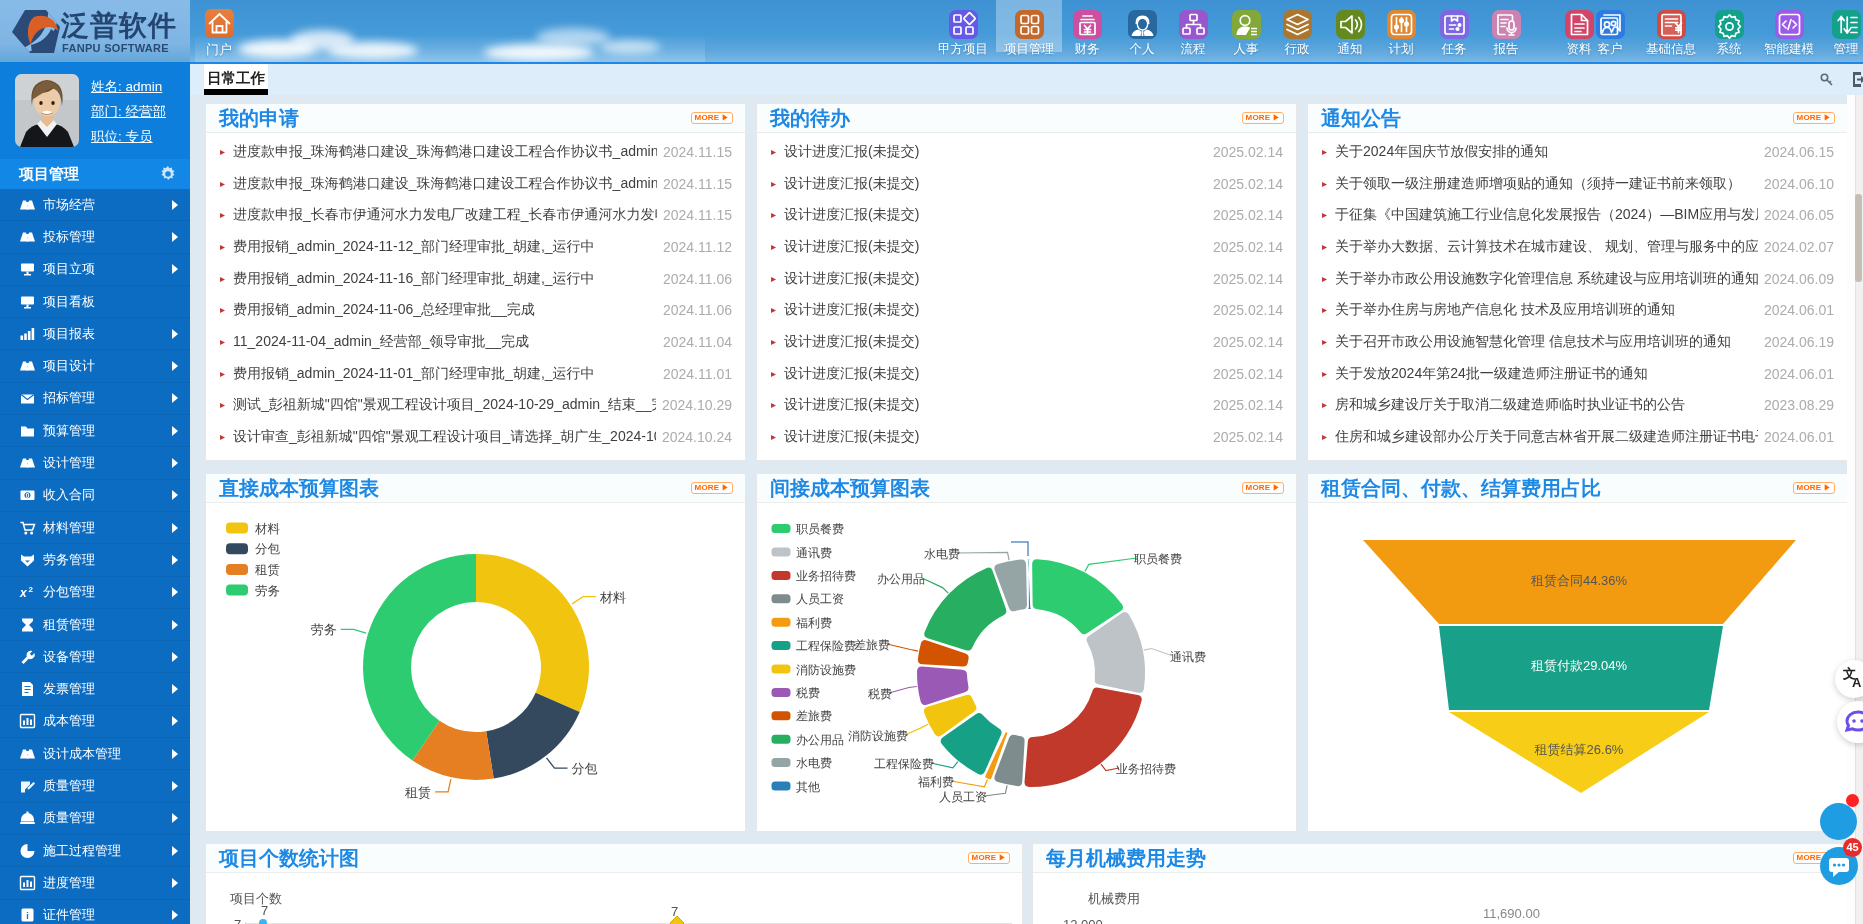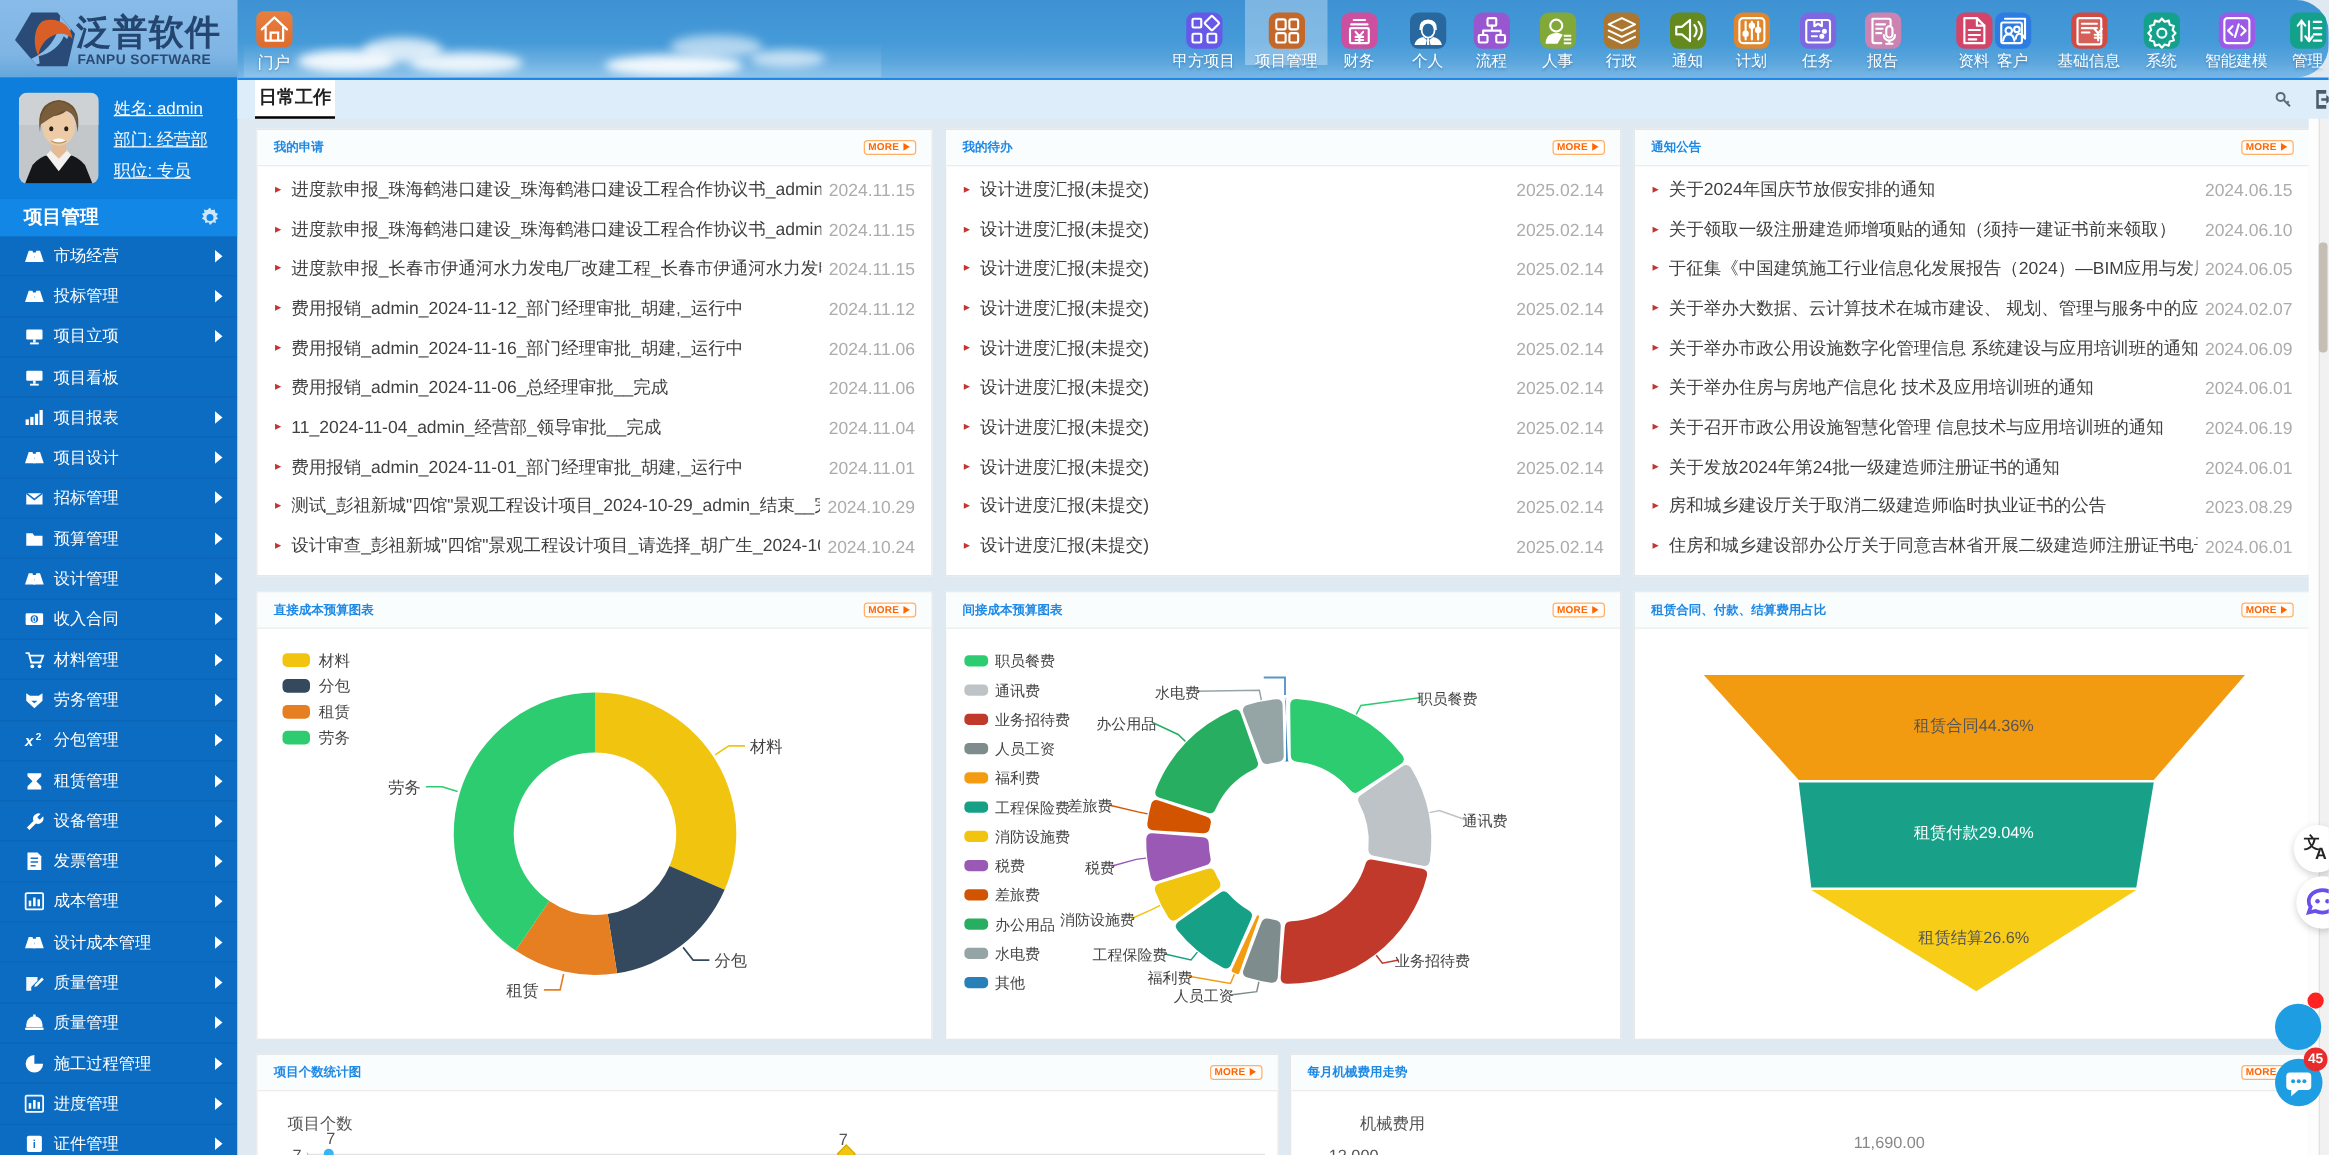--- a/index.html
+++ b/index.html
@@ -2,21 +2,21 @@
 <html lang="zh"><head>
 <meta charset="utf-8">
 <title>dashboard</title>
 <style>
 * { margin:0; padding:0; box-sizing:border-box; }
 html,body { width:1863px; height:924px; overflow:hidden; }
 body { font-family:"Liberation Sans",sans-serif; position:relative; background:#dfe9f2; }
 
 
 .header { position:absolute; left:0; top:0; width:1863px; height:62px;
-  background:linear-gradient(180deg,#3e92d3 0%,#459ad8 55%,#5ba6dd 80%,#79b7e5 100%);border-radius:26px; }
+  background:linear-gradient(180deg,#3e92d3 0%,#459ad8 55%,#5ba6dd 80%,#79b7e5 100%); }
 .logo { position:absolute; left:0; top:0; width:190px; height:62px;
   background:linear-gradient(180deg,#88bbe8 0%,#7fb5e4 70%,#64a7da 100%); }
 .logo svg { position:absolute; left:10px; top:7px; }
 .logoname { position:absolute; left:61px; top:7px; font-size:28px; font-weight:bold; color:#24456f; letter-spacing:1px; }
 .logosub { position:absolute; left:62px; top:42px; font-size:11px; font-weight:bold; color:#2a4a72; letter-spacing:.3px; }
 .cloud { position:absolute; border-radius:50%; background:rgba(255,255,255,.95); filter:blur(4px); }
 .portal { position:absolute; left:199px; top:9px; width:40px; text-align:center; }
 .portal .pic { width:29px; height:29px; margin:0 auto; background:linear-gradient(180deg,#e87f3e,#dd6c2e); border-radius:6px; position:relative; }
 .portal .plab { color:#fff; font-size:13px; margin-top:3px; text-shadow:0 1px 2px rgba(0,60,120,.4); }
 .nav-item { position:absolute; top:0; height:52px; text-align:center; }
@@ -35,29 +35,29 @@
 .menu { position:absolute; left:0; top:127px; width:190px; }
 .mi { height:32.3px; position:relative; border-bottom:1px solid rgba(0,40,90,.10); }
 .mi .ic { position:absolute; left:19px; top:50%; transform:translateY(-50%); width:17px; height:17px; }
 .mi .ml { position:absolute; left:43px; top:50%; transform:translateY(-50%); color:#fff; font-size:13px; white-space:nowrap; }
 .mi .ar { position:absolute; right:12px; top:50%; transform:translateY(-50%); width:0; height:0;
   border-left:6px solid #fff; border-top:5px solid transparent; border-bottom:5px solid transparent; }
 
 
 .main { position:absolute; left:190px; top:62px; width:1673px; height:862px; background:#dfe9f2; border-top:2px solid #1f87e8; }
 .tabbar { position:absolute; left:0; top:0; width:1673px; height:31px; background:#ddedfa; z-index:3; }
-.tab { position:absolute; left:14px; top:0; width:64px; height:31px; background:#fff; border-bottom:2px solid #000000;
+.tab { position:absolute; left:14px; top:0; width:64px; height:31px; background:#fff; border-bottom:6px solid #000000;
   text-align:center; line-height:29px; font-size:14.5px; color:#222; font-weight:bold; }
 .rightstrip { position:absolute; right:0; top:29px; width:16px; height:833px; background:#fdfdfd; }
 .sbtrack { position:absolute; right:0; top:-29px; width:8px; height:862px; background:#f1f1f1; border-left:1px solid #e2e2e2; }
 .sbthumb { position:absolute; right:1px; top:130px; width:7px; height:88px; background:#c6beb4; border-radius:3px; }
 
 .panel { position:absolute; background:#fff; border:1px solid #e7e7e7; }
 .phead { position:absolute; left:0; top:0; right:0; height:29px; background:#fafdfe; border-bottom:1px solid #ececec; }
-.ptitle { position:absolute; left:13px; top:0; line-height:29px; font-size:10px; font-weight:bold; color:#1e88e5; }
+.ptitle { position:absolute; left:13px; top:0; line-height:29px; font-size:20px; font-weight:bold; color:#1e88e5; }
 .more { position:absolute; right:12px; top:8px; height:12px; line-height:10px; padding:0 3px; border:1px solid #ffb066;
   border-radius:3px; color:#ff6600; font-size:8px; font-weight:bold; background:#fffefc; letter-spacing:.2px; }
 .more b { font-size:7px; }
 .plist { position:absolute; left:0; top:32px; right:0; }
 .prow { height:31.7px; display:flex; align-items:center; padding:0 13px 0 14px; }
 .prow .bu { color:#c43430; font-size:10px; margin-right:8px; line-height:1; }
 .prow .tx { flex:1; font-size:14px; color:#3f3f3f; white-space:nowrap; overflow:hidden; }
 .prow .dt { font-size:14px; color:#acacac; margin-left:6px; }
 
 

